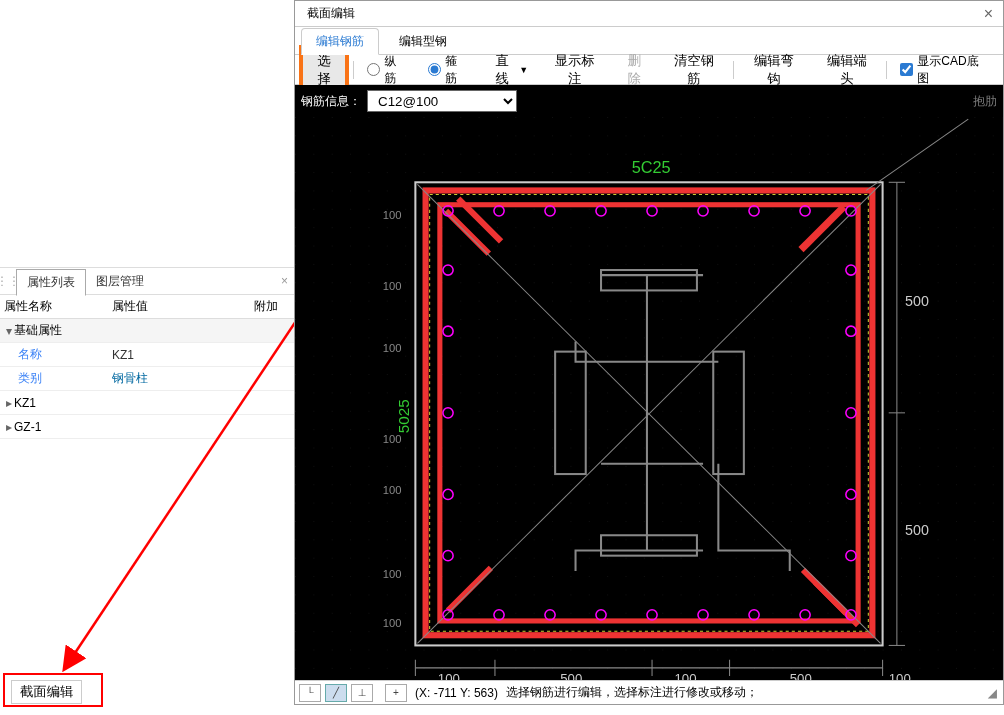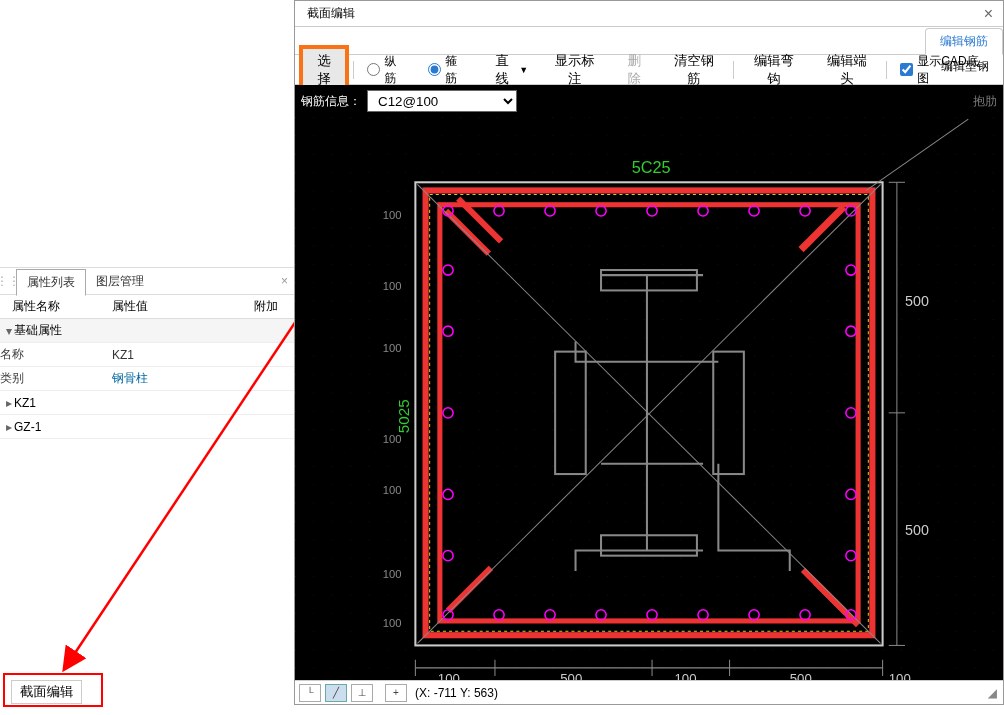--- a/index.html
+++ b/index.html
@@ -10,40 +10,40 @@
   position: relative; background: #fff; overflow: hidden;
 }
 
 .left-panel { position: absolute; left: 0; top: 267px; width: 294px; }
 .tabs-row { display: flex; align-items: center; height: 28px; border-top:1px solid #ddd; border-bottom:1px solid #ddd; background:#fff;}
 .drag-handle { width: 16px; height: 100%; display:flex; align-items:center; justify-content:center; color:#aaa;}
 .tab { padding: 4px 10px; color:#333; cursor:pointer;}
 .tab.active { border:1px solid #aaa; border-bottom:1px solid #fff; background:#fff; position:relative; top:1px;}
 .close-x { margin-left:auto; margin-right:6px; color:#999; cursor:pointer;}
 .prop-head { display:flex; border-bottom:1px solid #ddd; height:24px; align-items:center;}
-.prop-head .col1 { flex:0 0 112px; padding-left:12px;}
+.prop-head .col1 { flex:0 0 112px; padding-left:4px;}
 .prop-head .col2 { flex:1;}
 .prop-head .col3 { flex:0 0 40px;}
 .group-row { height:24px; display:flex; align-items:center; background:#f5f5f5; border-bottom:1px solid #eee; padding-left:4px;}
 .caret { display:inline-block; width:10px; text-align:center; color:#666;}
 .prop-row { display:flex; height:24px; align-items:center; border-bottom:1px solid #eee;}
-.prop-row .k { flex:0 0 112px; color:#404040;}
+.prop-row .k { flex:0 0 112px; padding-left:18px; color:#3b82f6;}
 .prop-row .v { flex:1; color:#0369a1;}
 .prop-row .v.strong { color:#333;}
 .btn-area { position:absolute; left:3px; top:673px; width:100px; height:34px; border:2px solid #f00;}
 .btn-area button { margin:5px 6px; padding:2px 8px; border:1px solid #ccc; background:#fff; cursor:pointer;}
 
 
 .red-arrow { position:absolute; left:60px; top:300px; width:260px; height:380px; pointer-events:none;}
 
 
 .dialog { position:absolute; left:294px; top:0; width:710px; height:705px; border:1px solid #999; background:#fff; display:flex; flex-direction:column;}
 .dlg-title { height:26px; border-bottom:1px solid #ccc; display:flex; align-items:center; padding-left:12px; position:relative;}
 .dlg-title .x { position:absolute; right:10px; top:4px; color:#666; font-size:16px; cursor:pointer;}
-.dlg-tabs { height:28px; display:flex; align-items:flex-end; border-bottom:1px solid #ccc;flex-direction:column;}
+.dlg-tabs { height:28px; display:flex; align-items:flex-end; border-bottom:1px solid #ccc;}
 .dlg-tab { padding:4px 14px; margin-left:6px; cursor:pointer;}
 .dlg-tab.active { color:#2a7ad2; border:1px solid #ccc; border-bottom:1px solid #fff; background:#fff; position:relative; top:1px; border-top-left-radius:4px; border-top-right-radius:4px;}
 .toolbar { height:30px; display:flex; align-items:center; gap:2px; padding:0 4px; border-bottom:1px solid #ccc;}
 .tbtn { padding:3px 8px; border:1px solid transparent; background:transparent; cursor:pointer; display:flex; align-items:center; gap:4px;}
 .tbtn.sel { border:4px solid #f97316; background:#e8e8e8;}
 input[type=radio]{ accent-color:#2a7ad2;}
 input[type=checkbox]{ accent-color:#2a7ad2;}
 .vsep { width:1px; height:18px; background:#ccc; margin:0 2px;}
 .toolbar .disabled{ color:#aaa;}
 .infobar { height:30px; display:flex; align-items:center; gap:6px; padding:16px 6px; color:#fff; background:#000;}
@@ -258,15 +258,16 @@
     </svg>
   </div>
 
   <div class="bottom-row">
     <span class="mini-btn">└</span>
     <span class="mini-btn active">╱</span>
     <span class="mini-btn">⊥</span>
     <span style="width:4px"></span>
     <span class="mini-btn">+</span>
     <span class="msg">(X: -711 Y: 563)</span>
+    <span class="msg">选择钢筋进行编辑，选择标注进行修改或移动；</span>
     <span class="diag-grip">◢</span>
   </div>
 </div>
 
 </body></html>

